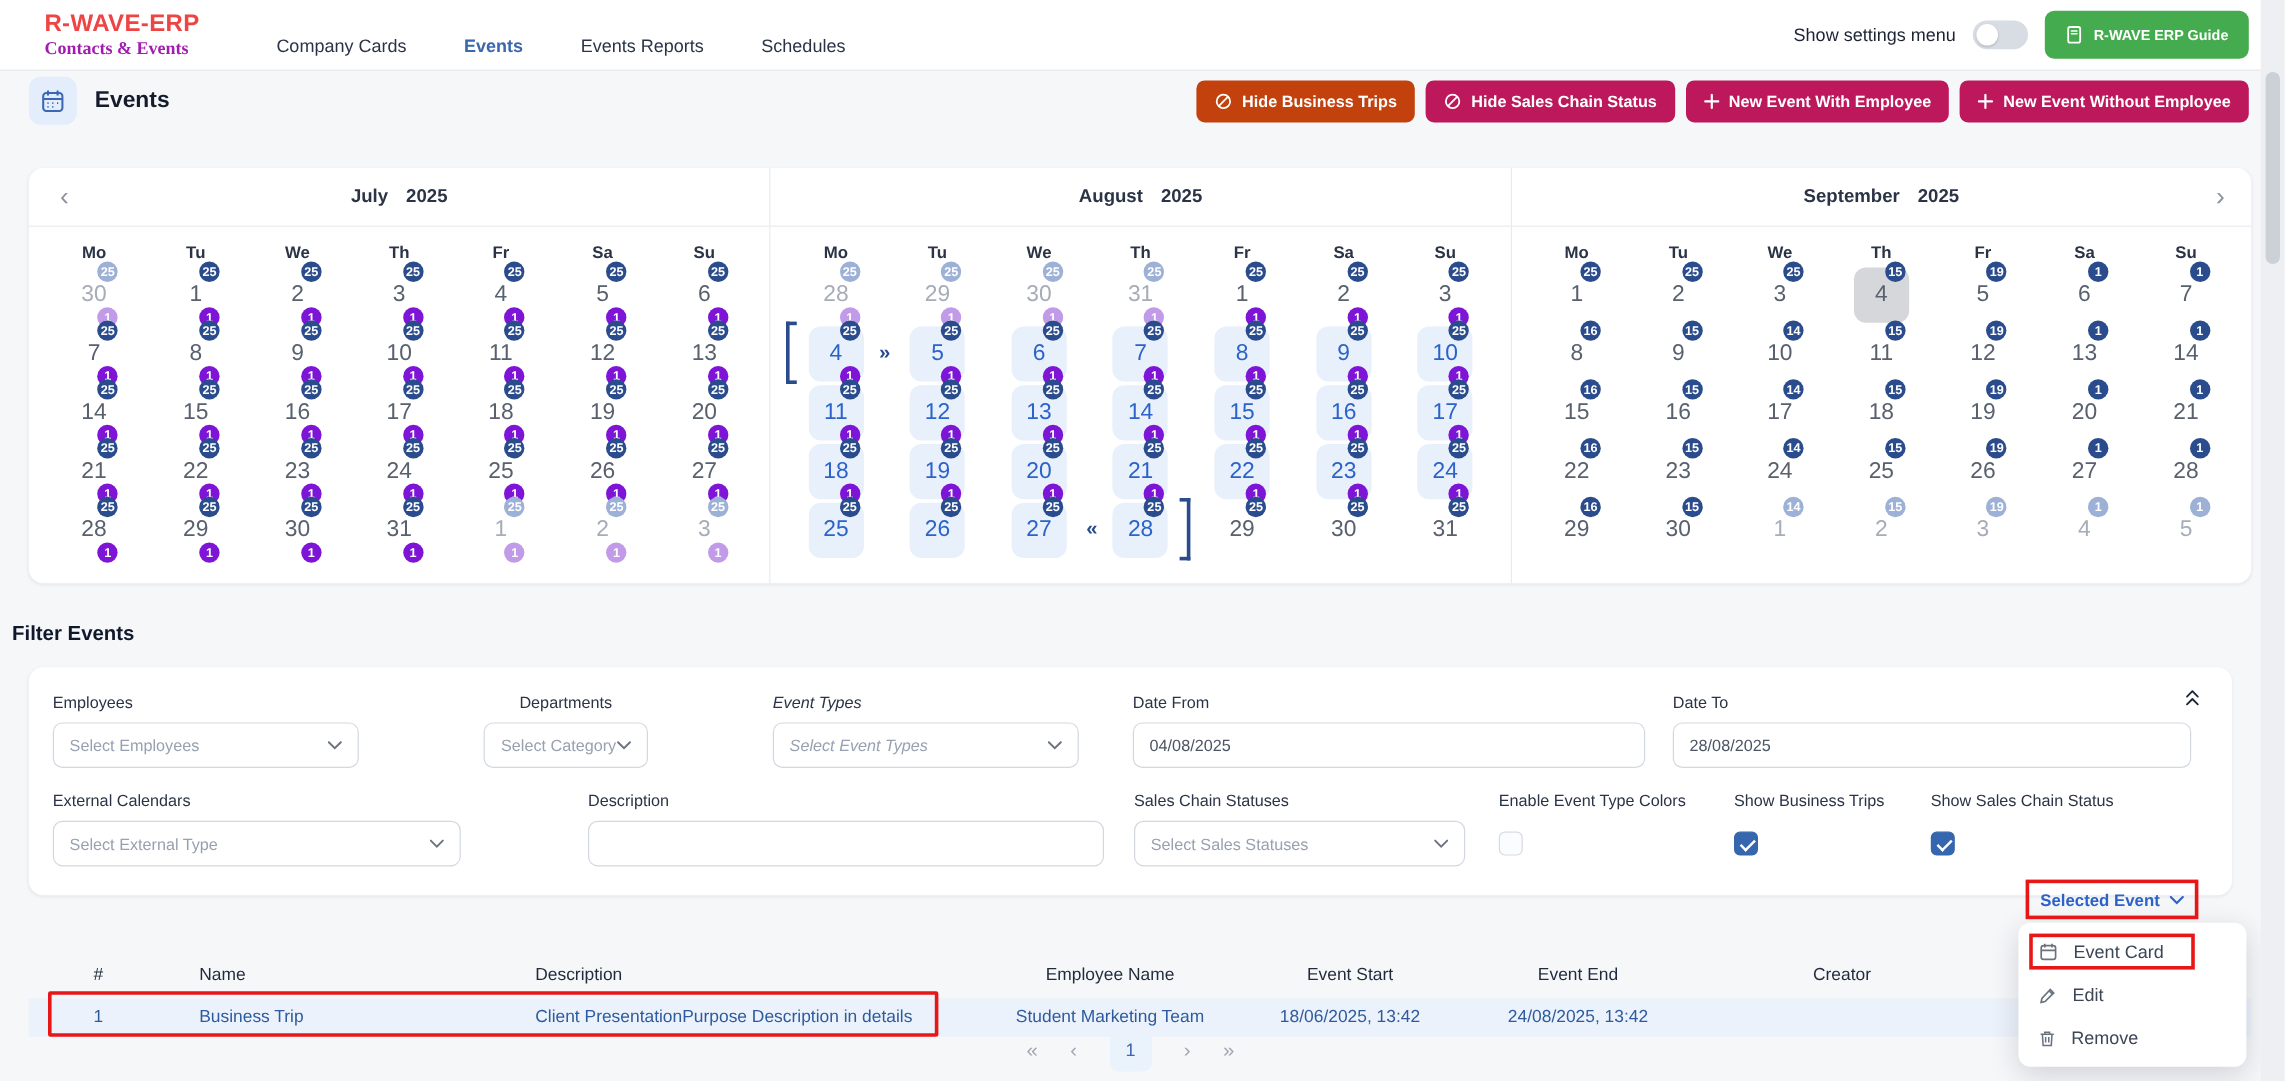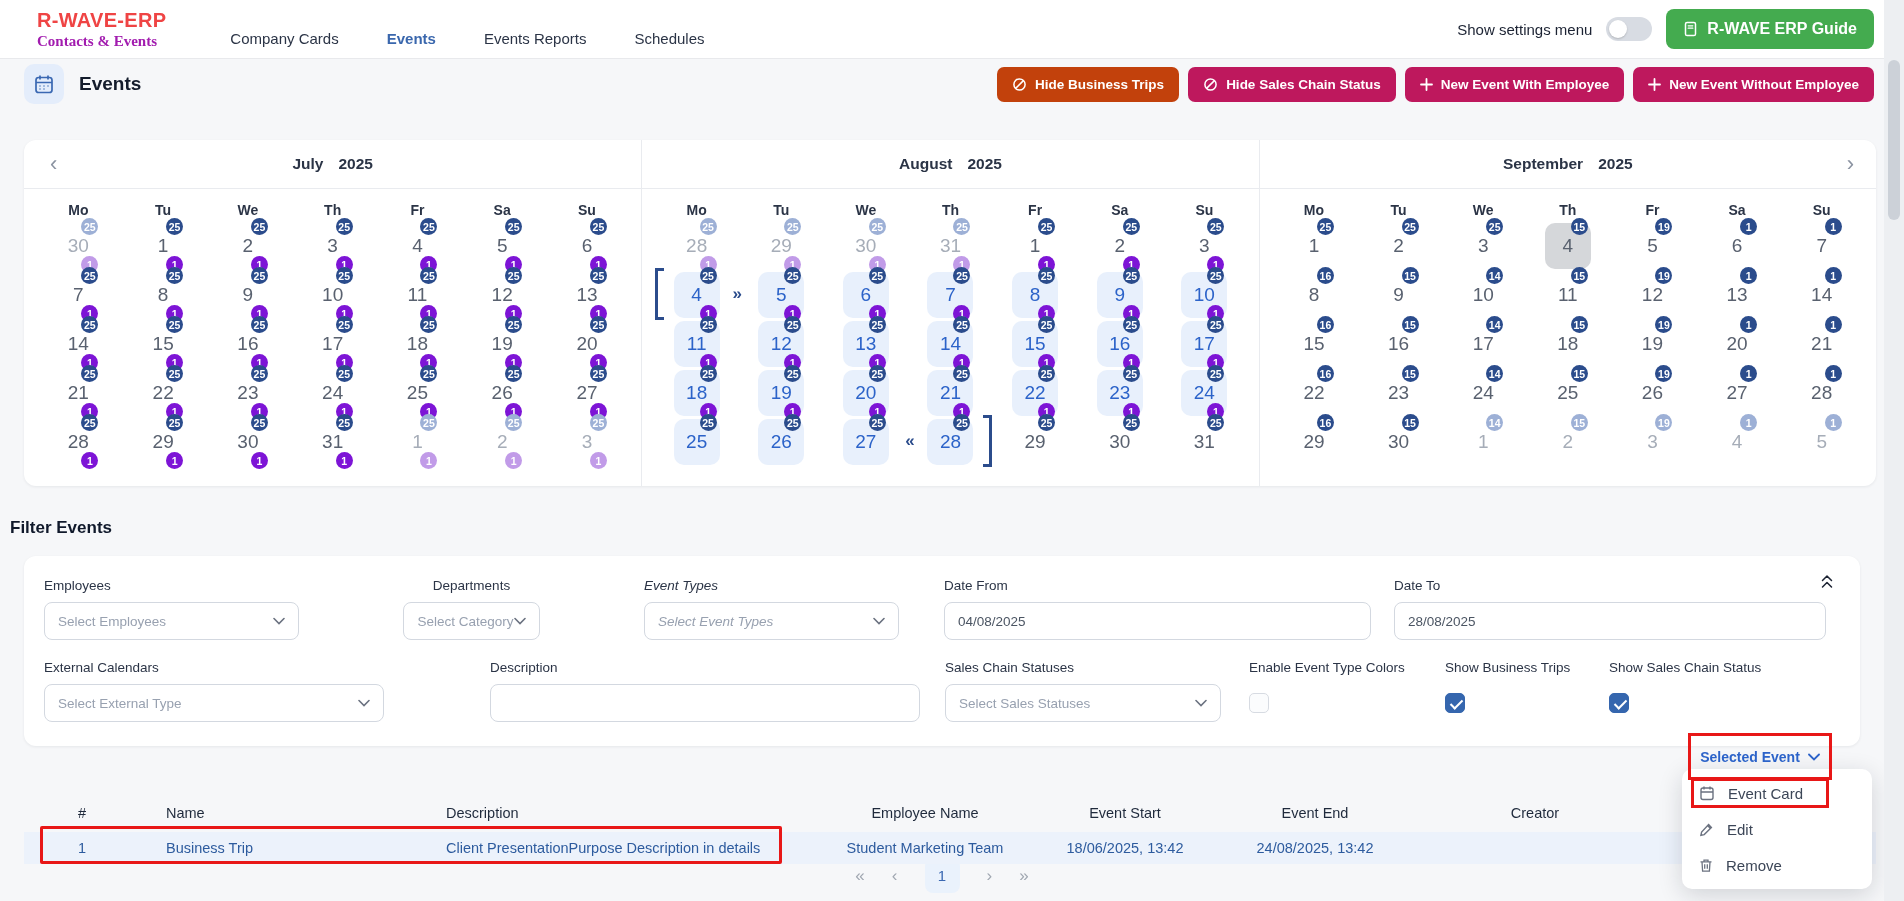--- a/index.html
+++ b/index.html
@@ -12,21 +12,21 @@
   .brand { margin-left:37px; line-height:1.1; }
   .brand-name { color:#ef4444; font-weight:bold; font-size:20px; letter-spacing:.3px; }
   .brand-sub  { color:#a21caf; font-weight:bold; font-size:15px; margin-top:2px;font-family:Liberation Serif, serif; }
   .nav { display:flex; gap:48px; margin-left:64px; font-size:15px;margin-top:18px; }
   .nav-item { color:#2b3446; cursor:pointer; }
   .nav-item.active { color:#3a67ad; font-weight:bold; }
   .top-right { margin-left:auto; margin-right:30px; display:flex; align-items:center; gap:14px; }
   .settings-label { font-size:15px; color:#1c2333; }
   .toggle { width:46px; height:24px; border-radius:12px; background:#d8dce3; position:relative; cursor:pointer; }
   .toggle .knob { position:absolute; left:3px; top:3px; width:18px; height:18px; border-radius:50%; background:#fff; box-shadow:0 1px 2px rgba(0,0,0,.18); }
-  .guide-btn { background:#44ab4f; color:#fff; font-weight:bold; font-size:16px; height:40px;
+  .guide-btn { background:#44ab4f; color:#fff; font-weight:bold; font-size:12px; height:40px;
                border:none; border-radius:8px; padding:0 17px; display:flex; align-items:center; gap:9px;
                font-family:inherit; cursor:pointer; }
 
   
   .toolbar { position:absolute; top:64px; left:24px; right:30px; height:40px; display:flex; align-items:center; }
   .icon-box { width:40px; height:40px; border-radius:10px; background:#e4edfb; display:flex; align-items:center; justify-content:center; }
   .page-title { font-size:19px; font-weight:bold; color:#141c2c; margin-left:15px; }
   .toolbar-buttons { margin-left:auto; display:flex; gap:9px; }
   .btn { height:35px; border:none; border-radius:7px; color:#fff; font-weight:bold; font-size:13.5px;
          padding:0 15px; display:flex; align-items:center; gap:8px; font-family:inherit; cursor:pointer; }
@@ -80,21 +80,21 @@
               display:flex; align-items:center; justify-content:space-between; padding:0 13px; font-size:13.5px; }
   .fcontrol .ph { color:#98a1b0; }
   .fcontrol .val { color:#4b5563; }
   .cbox { width:20px; height:20px; border-radius:5px; border:1px solid #d7dbe2; background:#fbfcfd; margin-top:9px; position:relative; cursor:pointer; }
   .cbox.checked { background:#3566ae; border-color:#3566ae; }
   .cbox.checked::after { content:""; position:absolute; left:6.5px; top:2.5px; width:5px; height:10px;
                          border:solid #fff; border-width:0 2.5px 2.5px 0; transform:rotate(45deg); }
   .collapse-btn { position:absolute; top:18px; right:26px; background:none; border:none; cursor:pointer; }
 
   
-  .sel-event-box { position:absolute; top:733px; right:72px; width:144px; height:47px;
+  .sel-event-box { position:absolute; top:733px; right:72px; width:144px; height:33px;
                    border:3px solid #e81717; display:flex; align-items:center; justify-content:center; z-index:21; }
   .sel-event-btn { display:flex; align-items:center; gap:8px; background:none; border:none; cursor:pointer;
                    color:#2c63c9; font-weight:bold; font-size:14px; font-family:inherit; }
   .menu { position:absolute; top:769px; right:32px; width:190px; background:#fff; border-radius:10px;
           box-shadow:0 6px 24px rgba(16,24,40,.16); padding:6px 0; z-index:20; }
   .menu-item { display:flex; align-items:center; gap:13px; height:36px; padding:0 17px; font-size:15px; color:#3c4657; cursor:pointer; }
   .ann-eventcard { position:absolute; left:9px; top:9px; width:138px; height:30px; border:3px solid #e81717; pointer-events:none; }
 
   
   .table { position:absolute; top:794px; left:24px; right:28px; z-index:5; }

